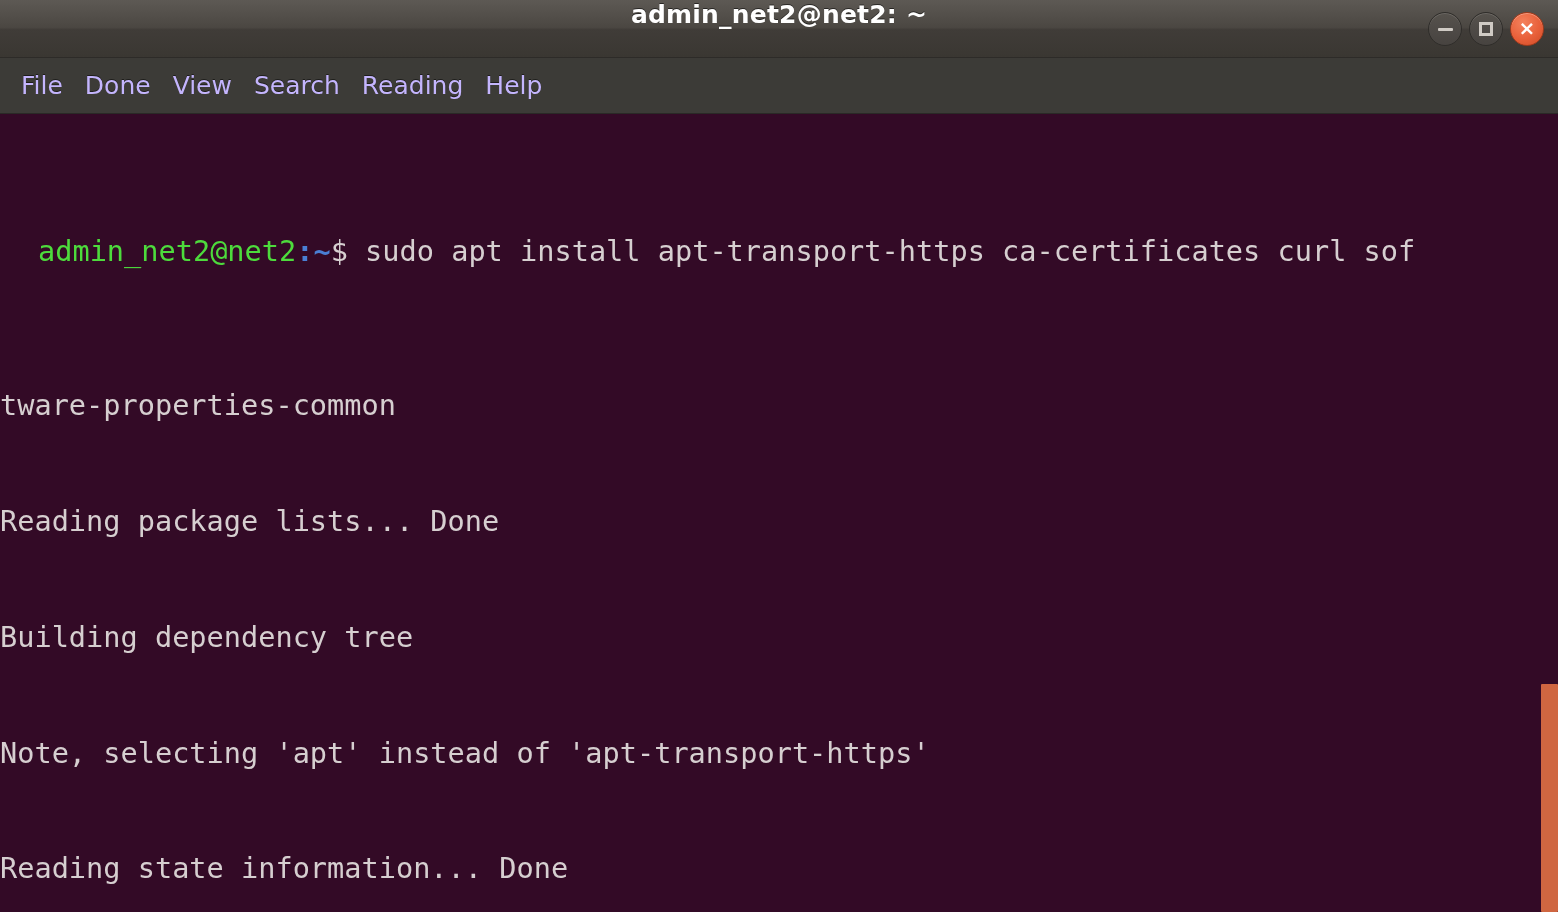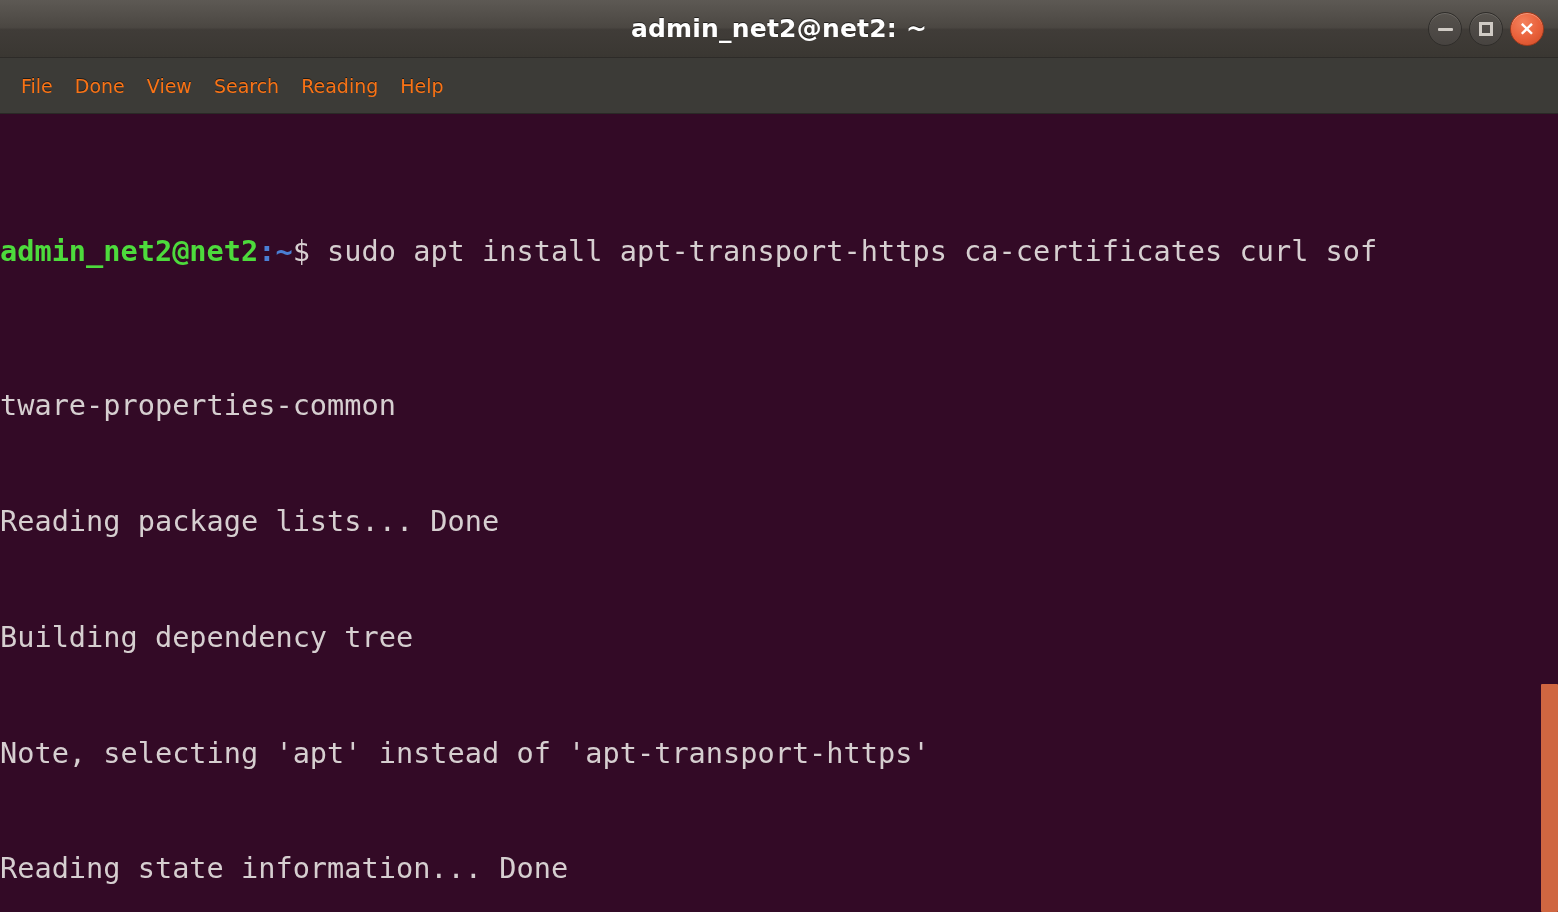--- a/index.html
+++ b/index.html
@@ -24,21 +24,21 @@
   }
 
   
   #titlebar {
     position: relative;
     height: 58px;
     box-sizing: border-box;
     background: linear-gradient(to bottom, #5d5954 0%, #4b4742 48%, #403c38 52%, #3a3732 100%);
     border-bottom: 1px solid #2d2b28;
     display: flex;
-    align-items: center;
+    align-items: flex-start;
     justify-content: center;
   }
   #title-text {
     color: #ffffff;
     font-family: "DejaVu Sans", sans-serif;
     font-size: 25px;
     font-weight: bold;
     letter-spacing: 0.2px;
     text-shadow: 0 -1px 0 rgba(0,0,0,0.55);
     white-space: nowrap;
@@ -97,23 +97,23 @@
   #menubar {
     height: 56px;
     background: #3c3b37;
     display: flex;
     align-items: center;
     padding-left: 10px;
     box-sizing: border-box;
     border-bottom: 1px solid #2a2926;
   }
   .menu-item {
-    color: #f97316;
+    color: #c4b5fd;
     font-family: "DejaVu Sans", sans-serif;
-    font-size: 19px;
+    font-size: 25px;
     padding: 2px 11px;
     white-space: nowrap;
     text-shadow: 0 -1px 0 rgba(0,0,0,0.5);
     cursor: default;
   }
 
   
   #terminal {
     position: relative;
     height: 798px;
@@ -130,21 +130,21 @@
     font-size: 28.6px;
     line-height: 38.6px;
     color: #d6cfd0;
     white-space: pre;
     letter-spacing: 0px;
   }
   .row {
     height: 38.6px;
     white-space: pre;
   }
-  .fg-green   { color: #4ddb3c; font-weight: bold; }
+  .fg-green   { color: #4ddb3c; font-weight: normal; margin-left: 38px; }
   .fg-blue    { color: #4a7fd4; font-weight: bold; }
   .fg-default { color: #d6cfd0; }
 
   
   #scrollbar-track {
     position: absolute;
     top: 0;
     right: 0;
     width: 18px;
     height: 100%;

